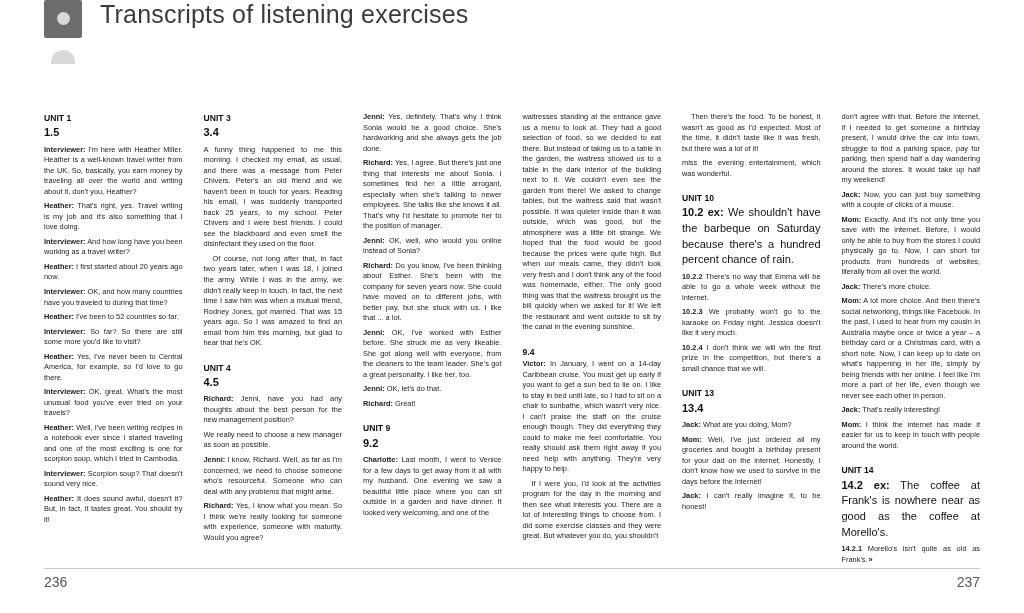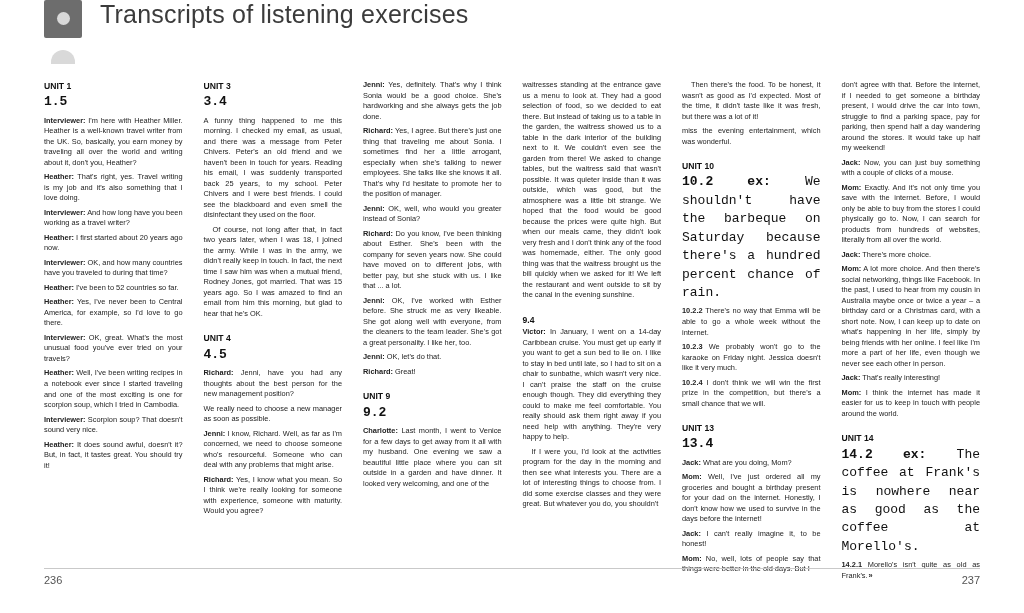--- a/index.html
+++ b/index.html
@@ -71,33 +71,33 @@
     height: 470px;
     display: flex;
     gap: 21px;
   }
   .col {
     width: 141px;
     font-size: 7.4px;
     line-height: 1.42;
     color: #222222;
     text-align: justify;
+    margin-top: 32px;
   }
   .unit-head {
     font-weight: bold;
     font-size: 8.6px;
     margin: 0 0 1px 0;
     color: #111;
   }
   .sub-head {
     font-weight: bold;
-    font-size: 13px;
+    font-size: 11px;
     margin: 0 0 4px 0;
     color: #111;
-    font-family: Liberation Mono, monospace;
   }
   .unit-gap { height: 9px; }
   p.para {
     margin: 0 0 4px 0;
   }
   p.para.cont { text-indent: 9px; }
   .spk { font-weight: bold; }
   .ex-label { font-weight: bold; }
   .arrows {
     font-weight: bold;
@@ -108,21 +108,21 @@
     position: absolute;
     left: 44px;
     top: 568px;
     width: 936px;
     height: 1px;
     background: #c9c9c9;
   }
   .folio {
     position: absolute;
     top: 574px;
-    font-size: 11px;
+    font-size: 14px;
     color: #555;
   }
   .folio-left { left: 44px; }
   .folio-right { right: 44px; margin-left: 39px; }
 </style>
 </head>
 <body>
 
 <div class="page">
 
@@ -137,20 +137,21 @@
   <div class="content" id="cols">
       <div class="col">
         <div class="unit-head">UNIT 1</div>
         <div class="sub-head"><span class="ex-label">1.5</span></div>
         <p class="para"><span class="spk">Interviewer:</span> <span>I'm here with Heather Miller. Heather is a well-known travel writer from the UK. So, basically, you earn money by traveling all over the world and writing about it, don't you, Heather?</span></p>
         <p class="para"><span class="spk">Heather:</span> <span>That's right, yes. Travel writing is my job and it's also something that I love doing.</span></p>
         <p class="para"><span class="spk">Interviewer:</span> <span>And how long have you been working as a travel writer?</span></p>
         <p class="para"><span class="spk">Heather:</span> <span>I first started about 20 years ago now.</span></p>
         <p class="para"><span class="spk">Interviewer:</span> <span>OK, and how many countries have you traveled to during that time?</span></p>
         <p class="para"><span class="spk">Heather:</span> <span>I've been to 52 countries so far.</span></p>
+        <p class="para"><span class="spk">Interviewer:</span> <span>So far? So there are still some more you'd like to visit?</span></p>
         <p class="para"><span class="spk">Heather:</span> <span>Yes, I've never been to Central America, for example, so I'd love to go there.</span></p>
         <p class="para"><span class="spk">Interviewer:</span> <span>OK, great. What's the most unusual food you've ever tried on your travels?</span></p>
         <p class="para"><span class="spk">Heather:</span> <span>Well, I've been writing recipes in a notebook ever since I started traveling and one of the most exciting is one for scorpion soup, which I tried in Cambodia.</span></p>
         <p class="para"><span class="spk">Interviewer:</span> <span>Scorpion soup? That doesn't sound very nice.</span></p>
         <p class="para"><span class="spk">Heather:</span> <span>It does sound awful, doesn't it? But, in fact, it tastes great. You should try it!</span></p>
       </div>
       <div class="col">
         <div class="unit-head">UNIT 3</div>
         <div class="sub-head"><span class="ex-label">3.4</span></div>
         <p class="para"><span>A funny thing happened to me this morning. I checked my email, as usual, and there was a message from Peter Chivers. Peter's an old friend and we haven't been in touch for years. Reading his email, I was suddenly transported back 25 years, to my school. Peter Chivers and I were best friends. I could see the blackboard and even smell the disinfectant they used on the floor.</span></p>
@@ -158,22 +159,22 @@
         <div class="unit-gap"></div>
         <div class="unit-head">UNIT 4</div>
         <div class="sub-head"><span class="ex-label">4.5</span></div>
         <p class="para"><span class="spk">Richard:</span> <span>Jenni, have you had any thoughts about the best person for the new management position?</span></p>
         <p class="para"><span>We really need to choose a new manager as soon as possible.</span></p>
         <p class="para"><span class="spk">Jenni:</span> <span>I know, Richard. Well, as far as I'm concerned, we need to choose someone who's resourceful. Someone who can deal with any problems that might arise.</span></p>
         <p class="para"><span class="spk">Richard:</span> <span>Yes, I know what you mean. So I think we're really looking for someone with experience, someone with maturity. Would you agree?</span></p>
       </div>
       <div class="col">
         <p class="para"><span class="spk">Jenni:</span> <span>Yes, definitely. That's why I think Sonia would be a good choice. She's hardworking and she always gets the job done.</span></p>
-        <p class="para"><span class="spk">Richard:</span> <span>Yes, I agree. But there's just one thing that traveling me about Sonia. I sometimes find her a little arrogant, especially when she's talking to newer employees. She talks like she knows it all. That's why I'd hesitate to promote her to the position of manager.</span></p>
-        <p class="para"><span class="spk">Jenni:</span> <span>OK, well, who would you greater instead of Sonia?</span></p>
+        <p class="para"><span class="spk">Richard:</span> <span>Yes, I agree. But there's just one thing that interests me about Sonia. I sometimes find her a little arrogant, especially when she's talking to newer employees. She talks like she knows it all. That's why I'd hesitate to promote her to the position of manager.</span></p>
+        <p class="para"><span class="spk">Jenni:</span> <span>OK, well, who would you online instead of Sonia?</span></p>
         <p class="para"><span class="spk">Richard:</span> <span>Do you know, I've been thinking about Esther. She's been with the company for seven years now. She could have moved on to different jobs, with better pay, but she stuck with us. I like that ... a lot.</span></p>
         <p class="para"><span class="spk">Jenni:</span> <span>OK, I've worked with Esther before. She struck me as very likeable. She got along well with everyone, from the cleaners to the team leader. She's got a great personality. I like her, too.</span></p>
         <p class="para"><span class="spk">Jenni:</span> <span>OK, let's do that.</span></p>
         <p class="para"><span class="spk">Richard:</span> <span>Great!</span></p>
         <div class="unit-gap"></div>
         <div class="unit-head">UNIT 9</div>
         <div class="sub-head"><span class="ex-label">9.2</span></div>
         <p class="para"><span class="spk">Charlotte:</span> <span>Last month, I went to Venice for a few days to get away from it all with my husband. One evening we saw a beautiful little place where you can sit outside in a garden and have dinner. It looked very welcoming, and one of the</span></p>
       </div>
       <div class="col">
@@ -191,26 +192,25 @@
         <div class="sub-head" style="font-weight: normal;"><span class="ex-label">10.2 ex:</span><span> We shouldn't have the barbeque on Saturday because there's a hundred percent chance of rain.</span></div>
         <p class="para"><span class="spk">10.2.2</span> <span>There's no way that Emma will be able to go a whole week without the internet.</span></p>
         <p class="para"><span class="spk">10.2.3</span> <span>We probably won't go to the karaoke on Friday night. Jessica doesn't like it very much.</span></p>
         <p class="para"><span class="spk">10.2.4</span> <span>I don't think we will win the first prize in the competition, but there's a small chance that we will.</span></p>
         <div class="unit-gap"></div>
         <div class="unit-head">UNIT 13</div>
         <div class="sub-head"><span class="ex-label">13.4</span></div>
         <p class="para"><span class="spk">Jack:</span> <span>What are you doing, Mom?</span></p>
         <p class="para"><span class="spk">Mom:</span> <span>Well, I've just ordered all my groceries and bought a birthday present for your dad on the internet. Honestly, I don't know how we used to survive in the days before the internet!</span></p>
         <p class="para"><span class="spk">Jack:</span> <span>I can't really imagine it, to be honest!</span></p>
-        <p class="para"><span class="spk">Mom:</span> <span>No, well, lots of people say that things were better in the old days. But I</span></p>
       </div>
       <div class="col">
         <p class="para"><span>don't agree with that. Before the internet, if I needed to get someone a birthday present, I would drive the car into town, struggle to find a parking space, pay for parking, then spend half a day wandering around the stores. It would take up half my weekend!</span></p>
         <p class="para"><span class="spk">Jack:</span> <span>Now, you can just buy something with a couple of clicks of a mouse.</span></p>
-        <p class="para"><span class="spk">Mom:</span> <span>Exactly. And it's not only time you save with the internet. Before, I would only be able to buy from the stores I could physically go to. Now, I can search for products from hundreds of websites, literally from all over the world.</span></p>
+        <p class="para"><span class="spk">Mom:</span> <span>Exactly. And it's not only time you save with the internet. Before, I would only be able to buy from the stores I could physically go to. Now, I can short for products from hundreds of websites, literally from all over the world.</span></p>
         <p class="para"><span class="spk">Jack:</span> <span>There's more choice.</span></p>
         <p class="para"><span class="spk">Mom:</span> <span>A lot more choice. And then there's social networking, things like Facebook. In the past, I used to hear from my cousin in Australia maybe once or twice a year – a birthday card or a Christmas card, with a short note. Now, I can keep up to date on what's happening in her life, simply by being friends with her online. I feel like I'm more a part of her life, even though we never see each other in person.</span></p>
         <p class="para"><span class="spk">Jack:</span> <span>That's really interesting!</span></p>
         <p class="para"><span class="spk">Mom:</span> <span>I think the internet has made it easier for us to keep in touch with people around the world.</span></p>
         <div class="unit-gap"></div>
         <div class="unit-head">UNIT 14</div>
         <div class="sub-head" style="font-weight: normal;"><span class="ex-label">14.2 ex:</span><span> The coffee at Frank's is nowhere near as good as the coffee at Morello's.</span></div>
         <p class="para"><span class="spk">14.2.1</span> <span>Morello's isn't quite as old as Frank's.</span><span class="arrows"> »</span></p>
       </div>
     </div>

